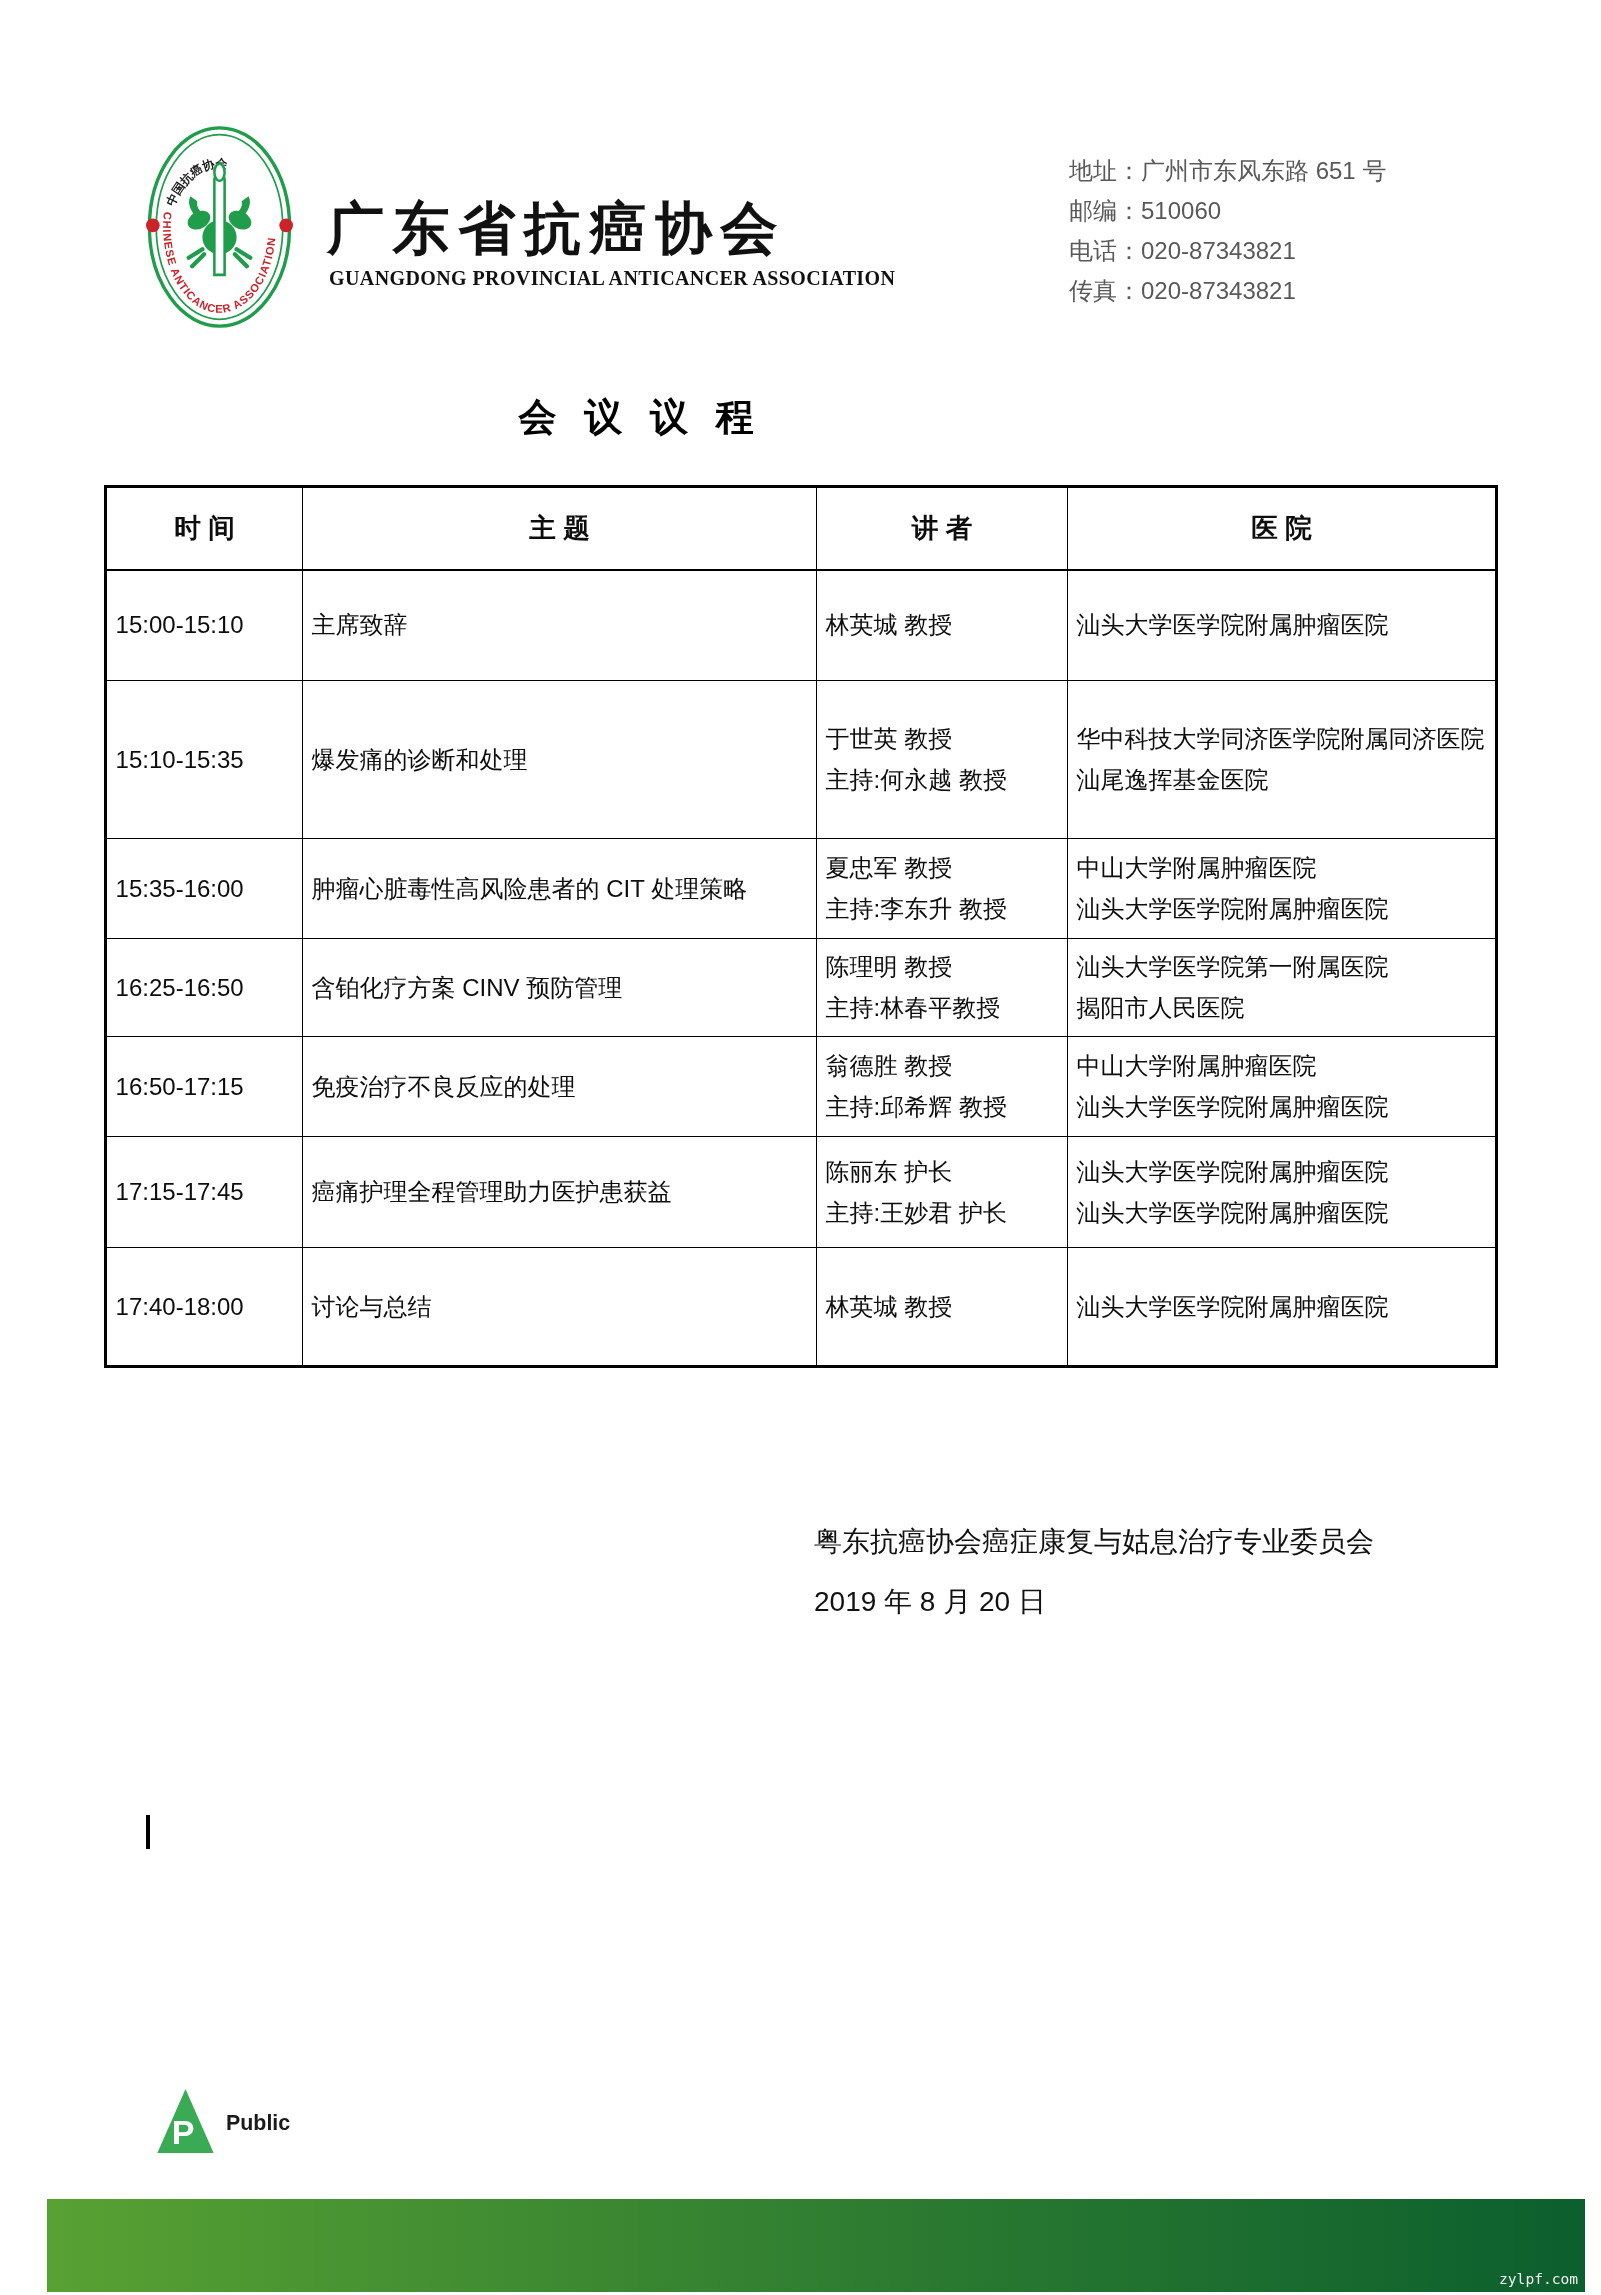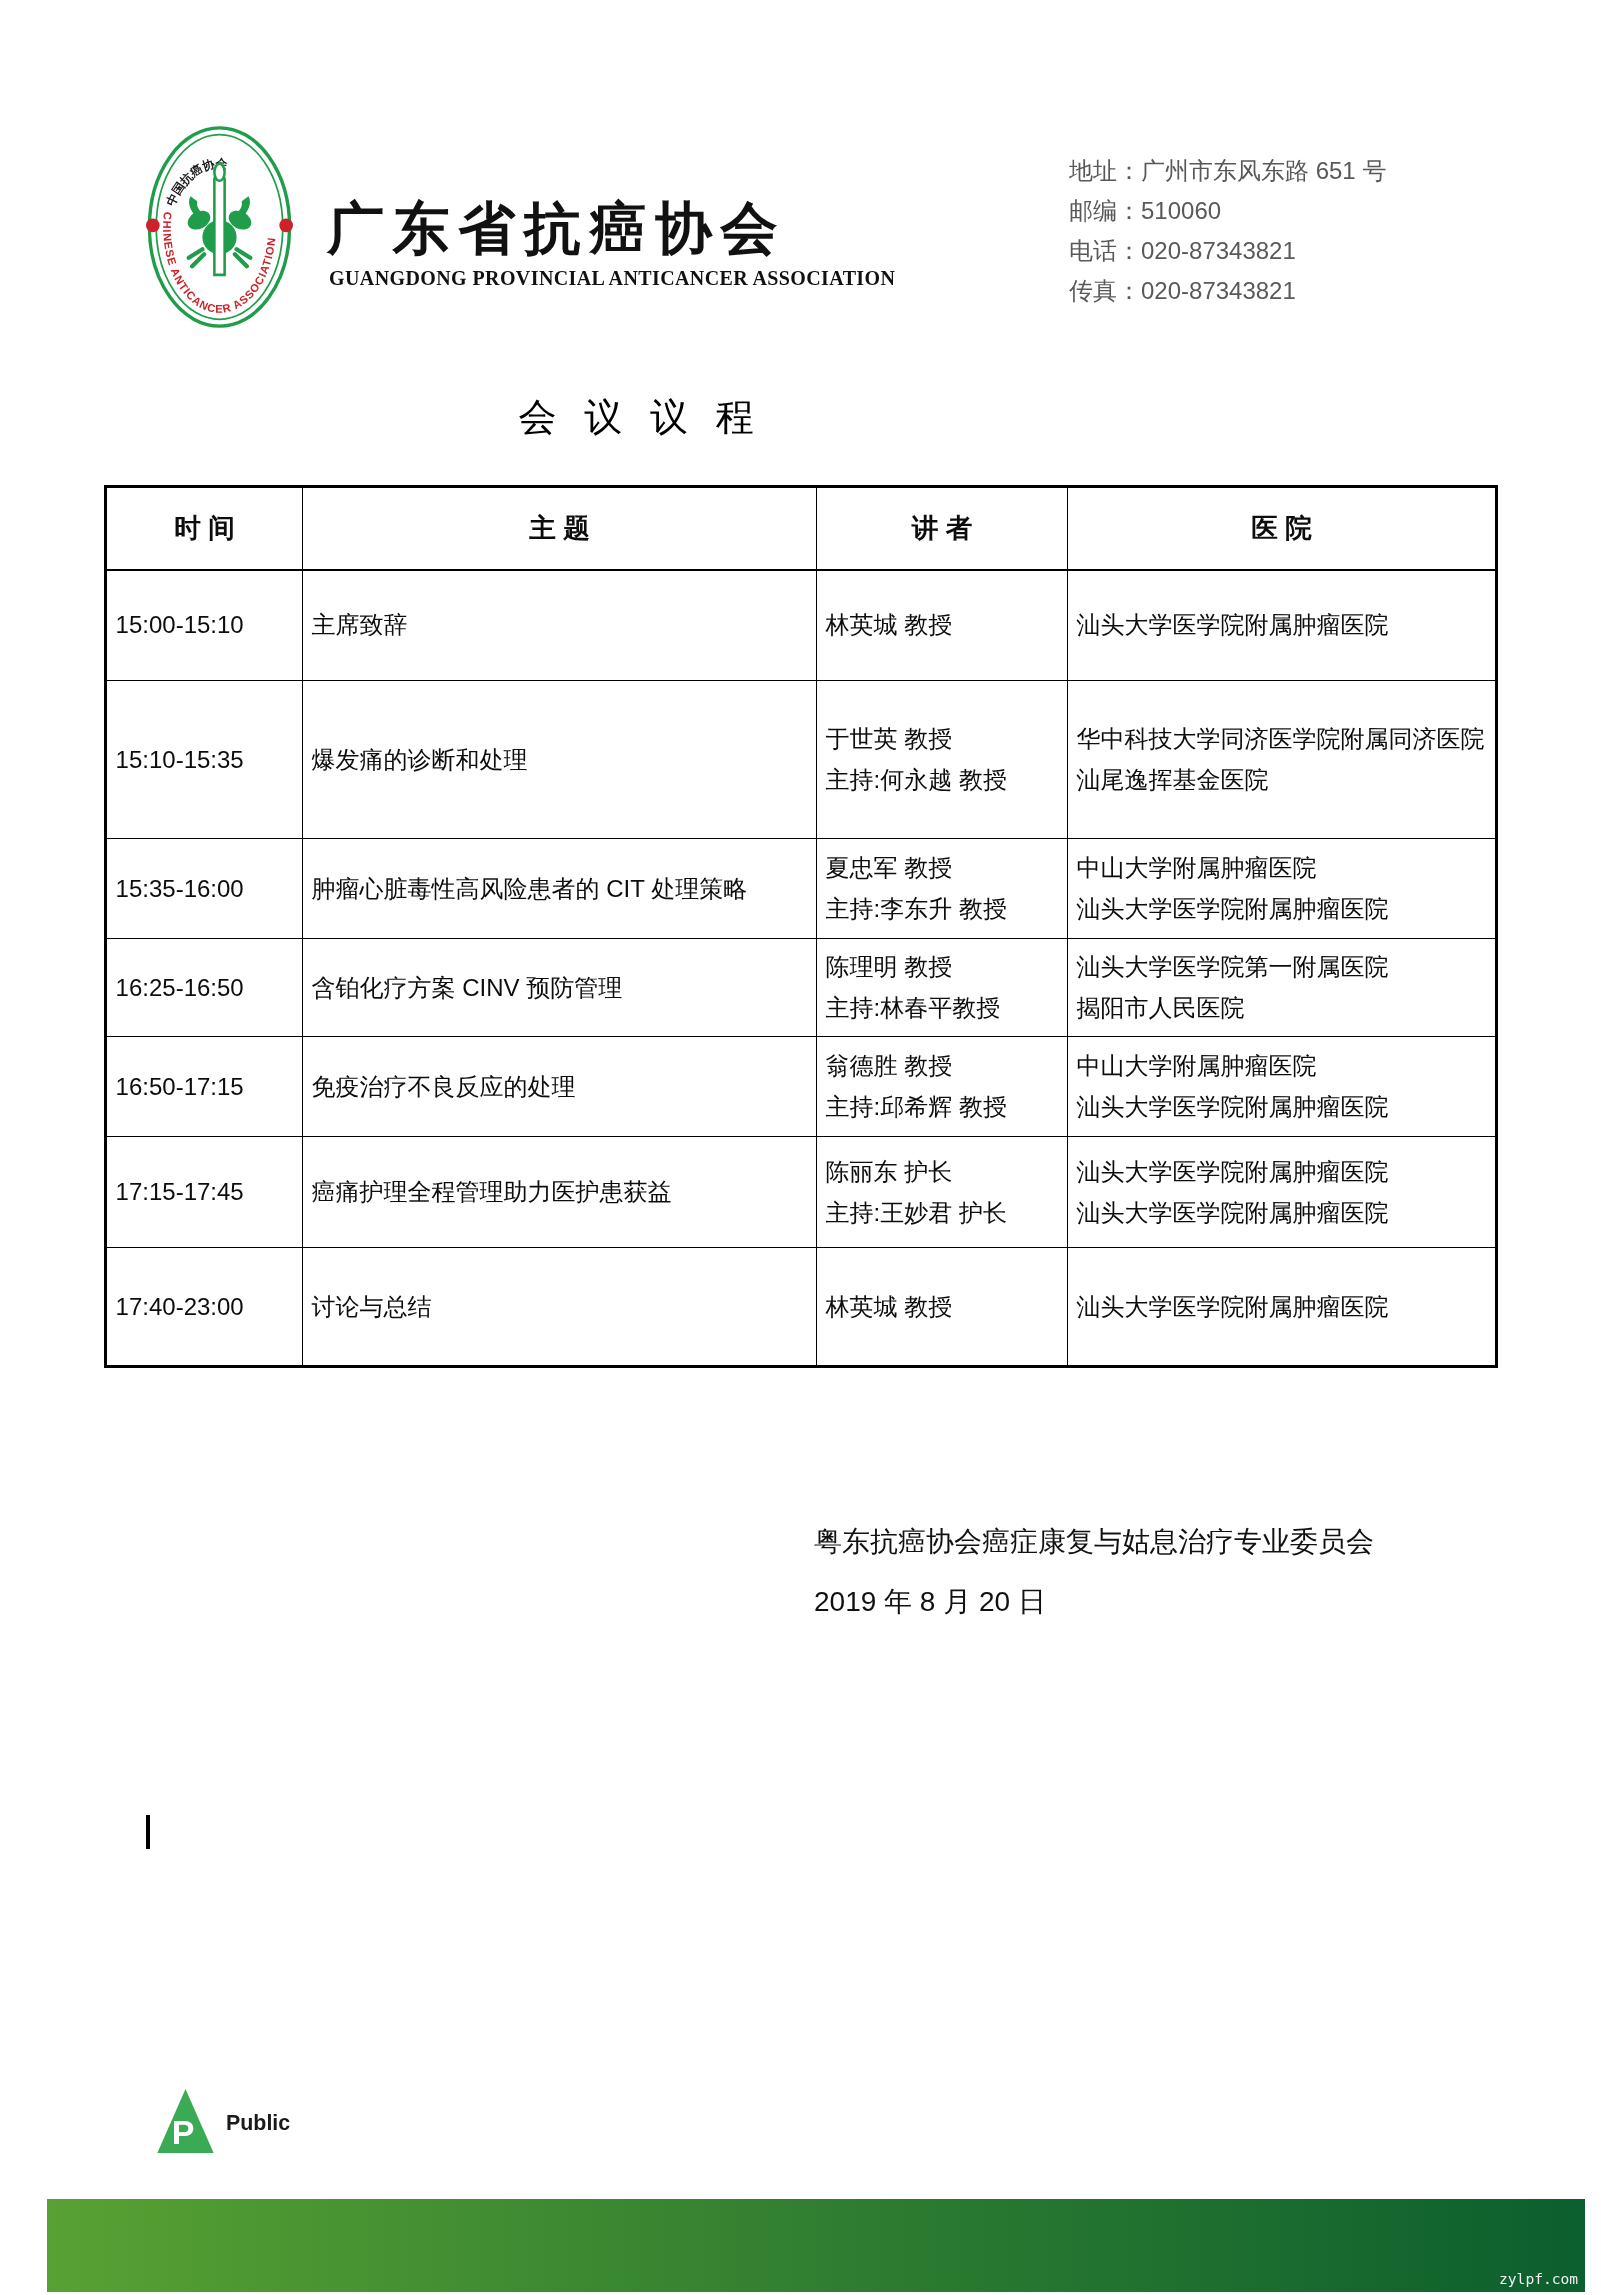--- a/index.html
+++ b/index.html
@@ -18,21 +18,21 @@
     position:absolute;left:329px;top:267px;font-family:"Liberation Serif",serif;
     font-size:20px;font-weight:bold;letter-spacing:0.4px;color:#111;white-space:nowrap;
   }
   .contact{
     position:absolute;left:1069px;top:151px;color:#595959;font-size:24px;line-height:40px;
   }
 
   
   .page-title{
     position:absolute;left:0;top:392px;width:1281px;text-align:center;
-    font-size:38px;font-weight:normal;letter-spacing:8.6px;color:#000;
+    font-size:38px;font-weight:bold;letter-spacing:8.6px;color:#000;
   }
 
   
   table.agenda{
     position:absolute;left:104px;top:485px;width:1392px;
     border-collapse:collapse;table-layout:fixed;border:3.4px solid #000;
   }
   table.agenda th,table.agenda td{
     border:1.7px solid #000;vertical-align:middle;text-align:left;
     font-size:24px;color:#0d0d0d;padding:3.4px 8.6px;
@@ -204,21 +204,21 @@
           <td class="c-speaker">
             <div class="cell-line">陈丽东 护长</div>
             <div class="cell-line">主持:王妙君 护长</div>
           </td>
           <td class="c-hospital">
             <div class="cell-line">汕头大学医学院附属肿瘤医院</div>
             <div class="cell-line">汕头大学医学院附属肿瘤医院</div>
           </td>
         </tr>
         <tr style="height: 119px;">
-          <td class="c-time">17:40-23:00</td>
+          <td class="c-time">17:40-18:00</td>
           <td class="c-topic">讨论与总结</td>
           <td class="c-speaker">
             <div class="cell-line">林英城 教授</div>
           </td>
           <td class="c-hospital">
             <div class="cell-line">汕头大学医学院附属肿瘤医院</div>
           </td>
         </tr>
       </tbody>
   </table>

